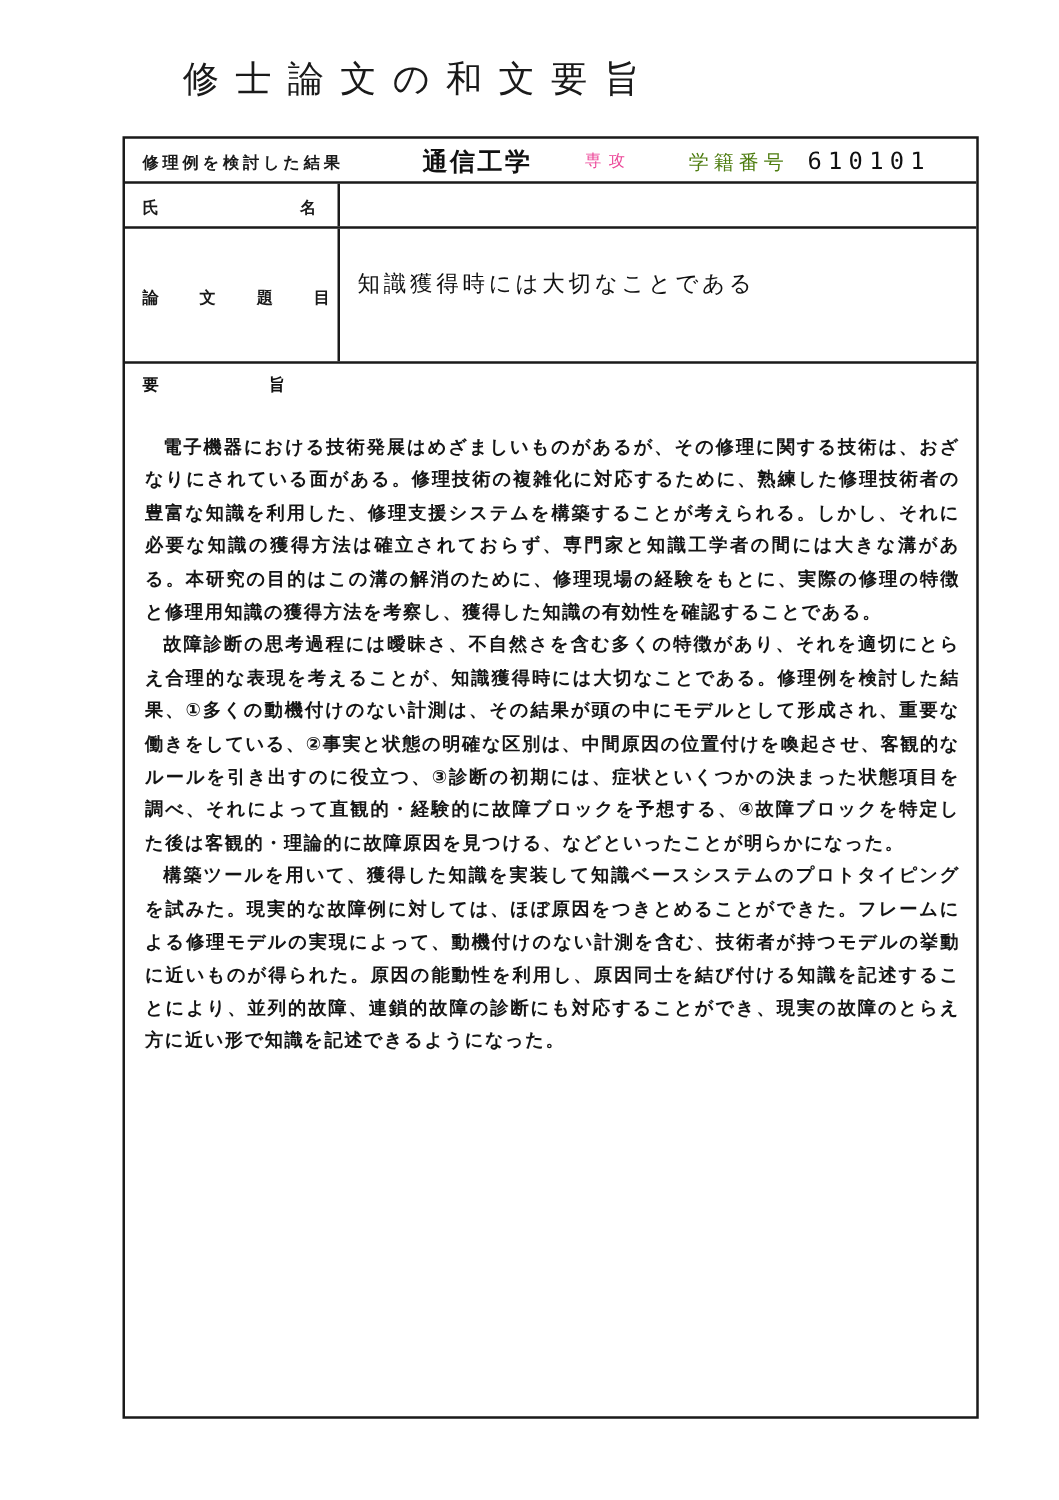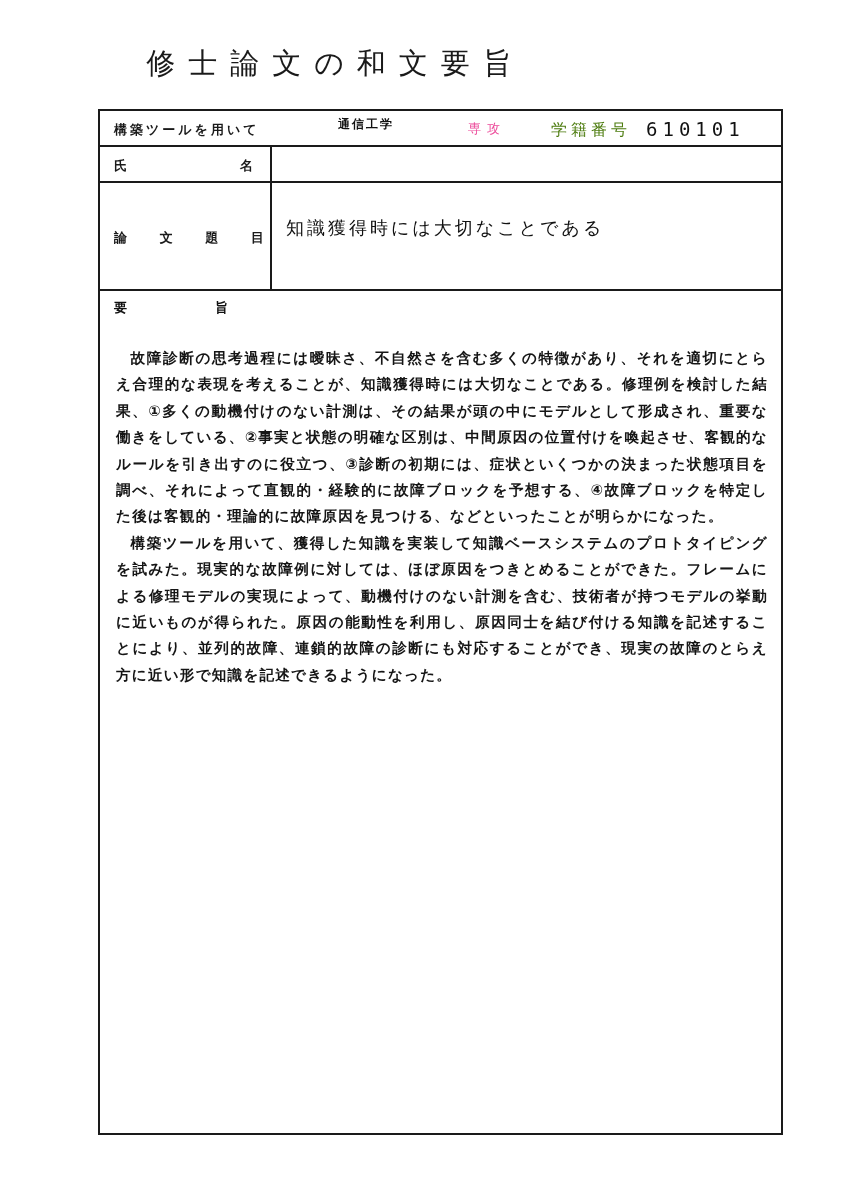--- a/index.html
+++ b/index.html
@@ -80,21 +80,21 @@
     
     .program-label {
       left: 14px;
       top: 10px;
       letter-spacing: 3px;
     }
     .major-value {
       position: absolute;
       left: 238px;
       top: 5px;
-      font-size: 12px;
+      font-size: 20px;
       font-weight: bold;
       letter-spacing: 2px;
     }
     .major-suffix {
       position: absolute;
       left: 368px;
       top: 9px;
       font-size: 13px;
       letter-spacing: 6px;
       color: #ec4899;
@@ -170,21 +170,21 @@
     }
   </style>
 </head>
 <body>
 
 <div class="page-title">修士論文の和文要旨</div>
 
 <div class="form-box">
 
   <div class="row row-program">
-    <span class="small-label program-label">構築ツールを用いて</span>
+    <span class="small-label program-label">修理例を検討した結果</span>
     <span class="major-value">通信工学</span>
     <span class="major-suffix">専攻</span>
     <span class="student-no-label">学籍番号</span>
     <span class="student-no-value">610101</span>
   </div>
 
   <div class="row row-name">
     <div class="label-cell">
       <span class="small-label name-label-a">氏</span>
       <span class="small-label name-label-b">名</span>
@@ -206,17 +206,18 @@
       </div>
     </div>
   </div>
 
   <div class="abstract-label">
     <span>要</span>
     <span>旨</span>
   </div>
 
   <div class="abstract-body">
+    <p>電子機器における技術発展はめざましいものがあるが、その修理に関する技術は、おざなりにされている面がある。修理技術の複雑化に対応するために、熟練した修理技術者の豊富な知識を利用した、修理支援システムを構築することが考えられる。しかし、それに必要な知識の獲得方法は確立されておらず、専門家と知識工学者の間には大きな溝がある。本研究の目的はこの溝の解消のために、修理現場の経験をもとに、実際の修理の特徴と修理用知識の獲得方法を考察し、獲得した知識の有効性を確認することである。</p>
     <p>故障診断の思考過程には曖昧さ、不自然さを含む多くの特徴があり、それを適切にとらえ合理的な表現を考えることが、知識獲得時には大切なことである。修理例を検討した結果、①多くの動機付けのない計測は、その結果が頭の中にモデルとして形成され、重要な働きをしている、②事実と状態の明確な区別は、中間原因の位置付けを喚起させ、客観的なルールを引き出すのに役立つ、③診断の初期には、症状といくつかの決まった状態項目を調べ、それによって直観的・経験的に故障ブロックを予想する、④故障ブロックを特定した後は客観的・理論的に故障原因を見つける、などといったことが明らかになった。</p>
     <p>構築ツールを用いて、獲得した知識を実装して知識ベースシステムのプロトタイピングを試みた。現実的な故障例に対しては、ほぼ原因をつきとめることができた。フレームによる修理モデルの実現によって、動機付けのない計測を含む、技術者が持つモデルの挙動に近いものが得られた。原因の能動性を利用し、原因同士を結び付ける知識を記述することにより、並列的故障、連鎖的故障の診断にも対応することができ、現実の故障のとらえ方に近い形で知識を記述できるようになった。</p>
   </div>
 
 </div>
 
 </body></html>

